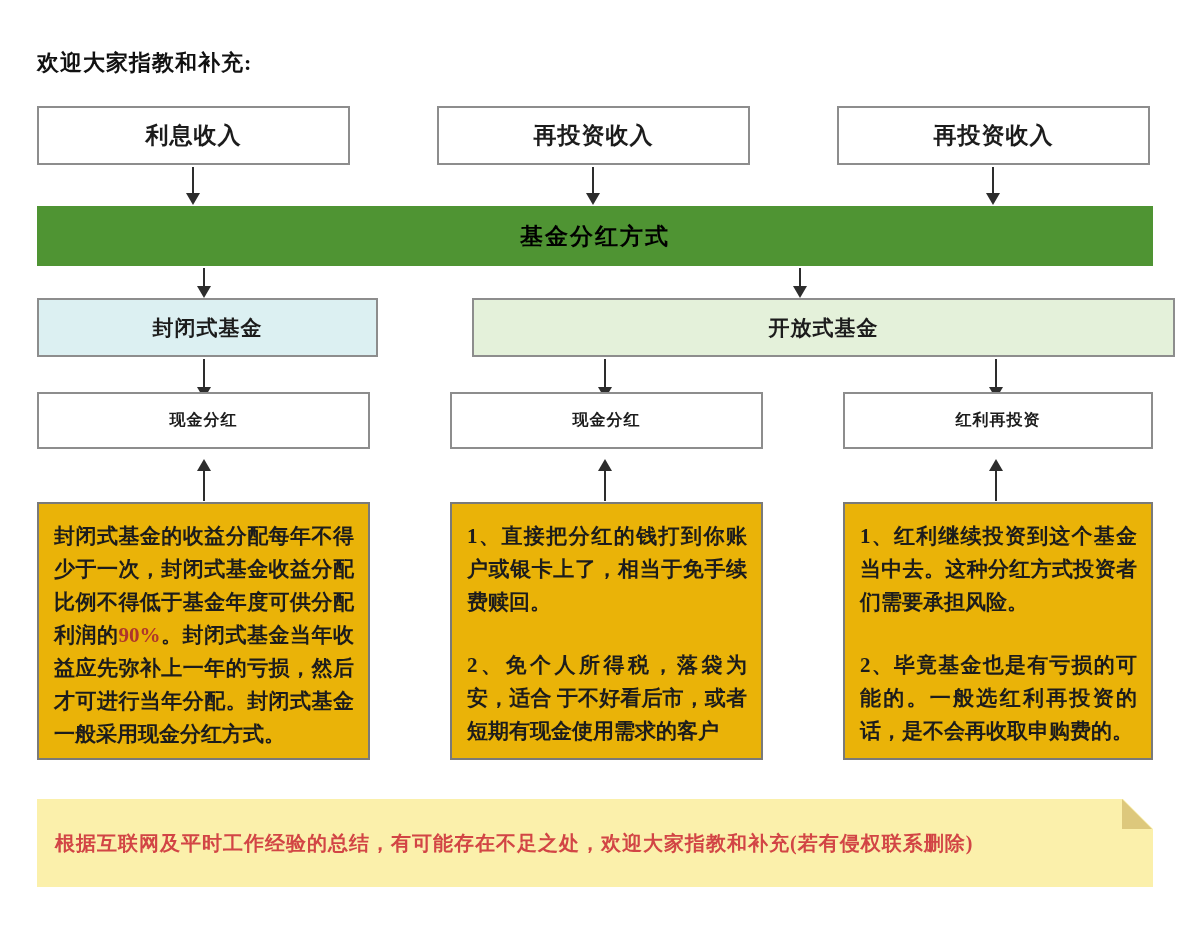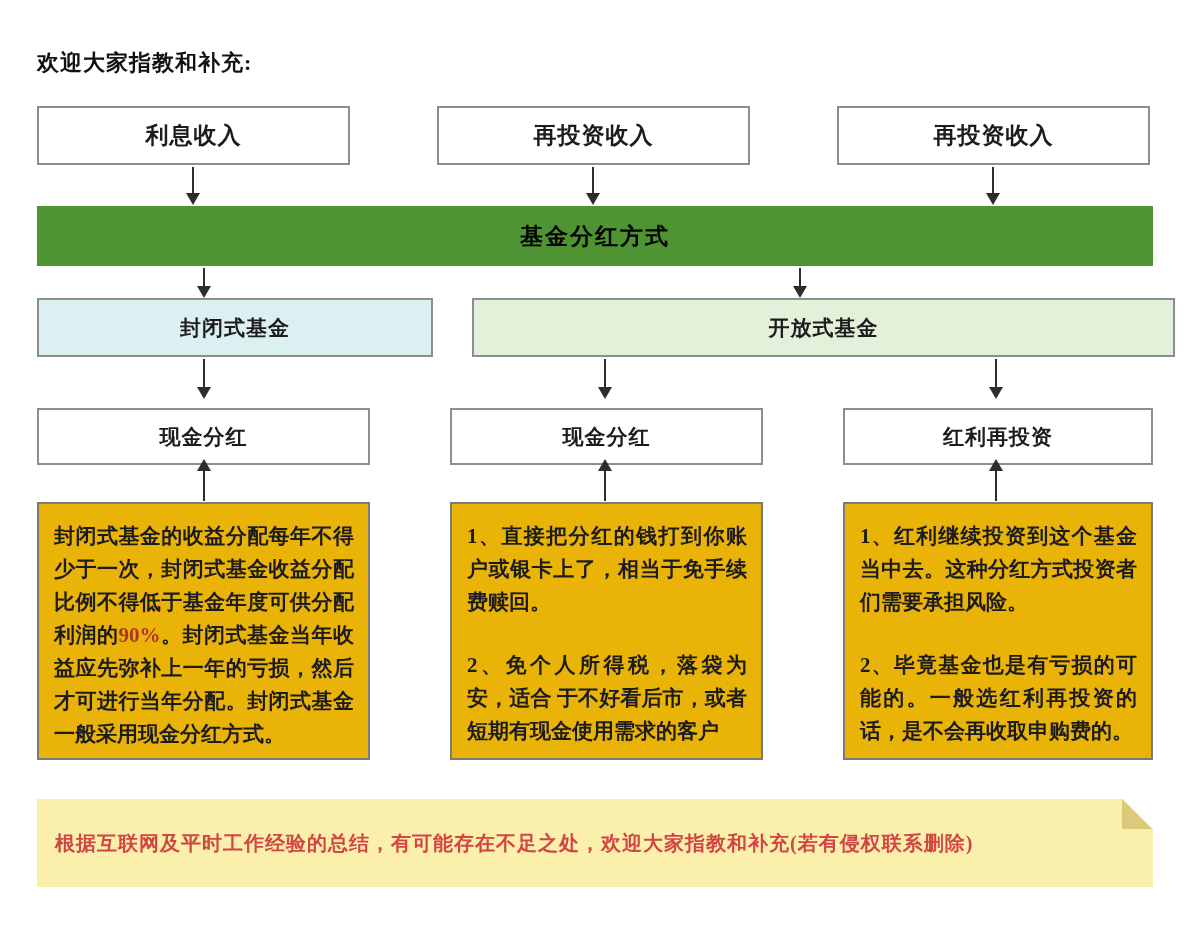--- a/index.html
+++ b/index.html
@@ -27,23 +27,23 @@
     background:#4f9433;
     display:flex;align-items:center;justify-content:center;
     color:#000000;font-weight:bold;font-size:23px;letter-spacing:2px;
   }
   .type-box{
     top:298px;height:59px;
     border:2px solid #8d8d8d;
     font-size:21px;letter-spacing:1px;
   }
   .method-box{
-    top:408px;height:57px;
+    top:392px;height:57px;
     background:#ffffff;border:2px solid #8d8d8d;
-    font-size:21px;letter-spacing:1px;
+    font-size:16px;letter-spacing:1px;
   }
   .desc-box{
     position:absolute;top:502px;height:258px;
     background:#eab308;border:2px solid #7a7a7a;
     box-sizing:border-box;
     padding:16px 14px 0 15px;
     font-weight:bold;font-size:21px;line-height:33px;
     color:#1c1c1c;text-align:justify;
   }
   .desc-box p{margin:0 0 30px 0;}
@@ -117,21 +117,21 @@
 
   <div class="arr down" style="left:197px;top:268px;height:30px;">
       <i class="shaft"></i>
       <i class="head"></i>
     </div>
   <div class="arr down" style="left:793px;top:268px;height:30px;">
       <i class="shaft"></i>
       <i class="head"></i>
     </div>
 
-  <div class="box type-box" style="left:37px;width:396px;background:#dcf0f2;">
+  <div class="box type-box" style="left:37px;width:341px;background:#dcf0f2;">
       <span>封闭式基金</span>
     </div>
   <div class="box type-box" style="left:472px;width:703px;background:#e4f1da;">
       <span>开放式基金</span>
     </div>
 
   <div class="arr down" style="left:197px;top:359px;height:40px;">
       <i class="shaft"></i>
       <i class="head"></i>
     </div>

